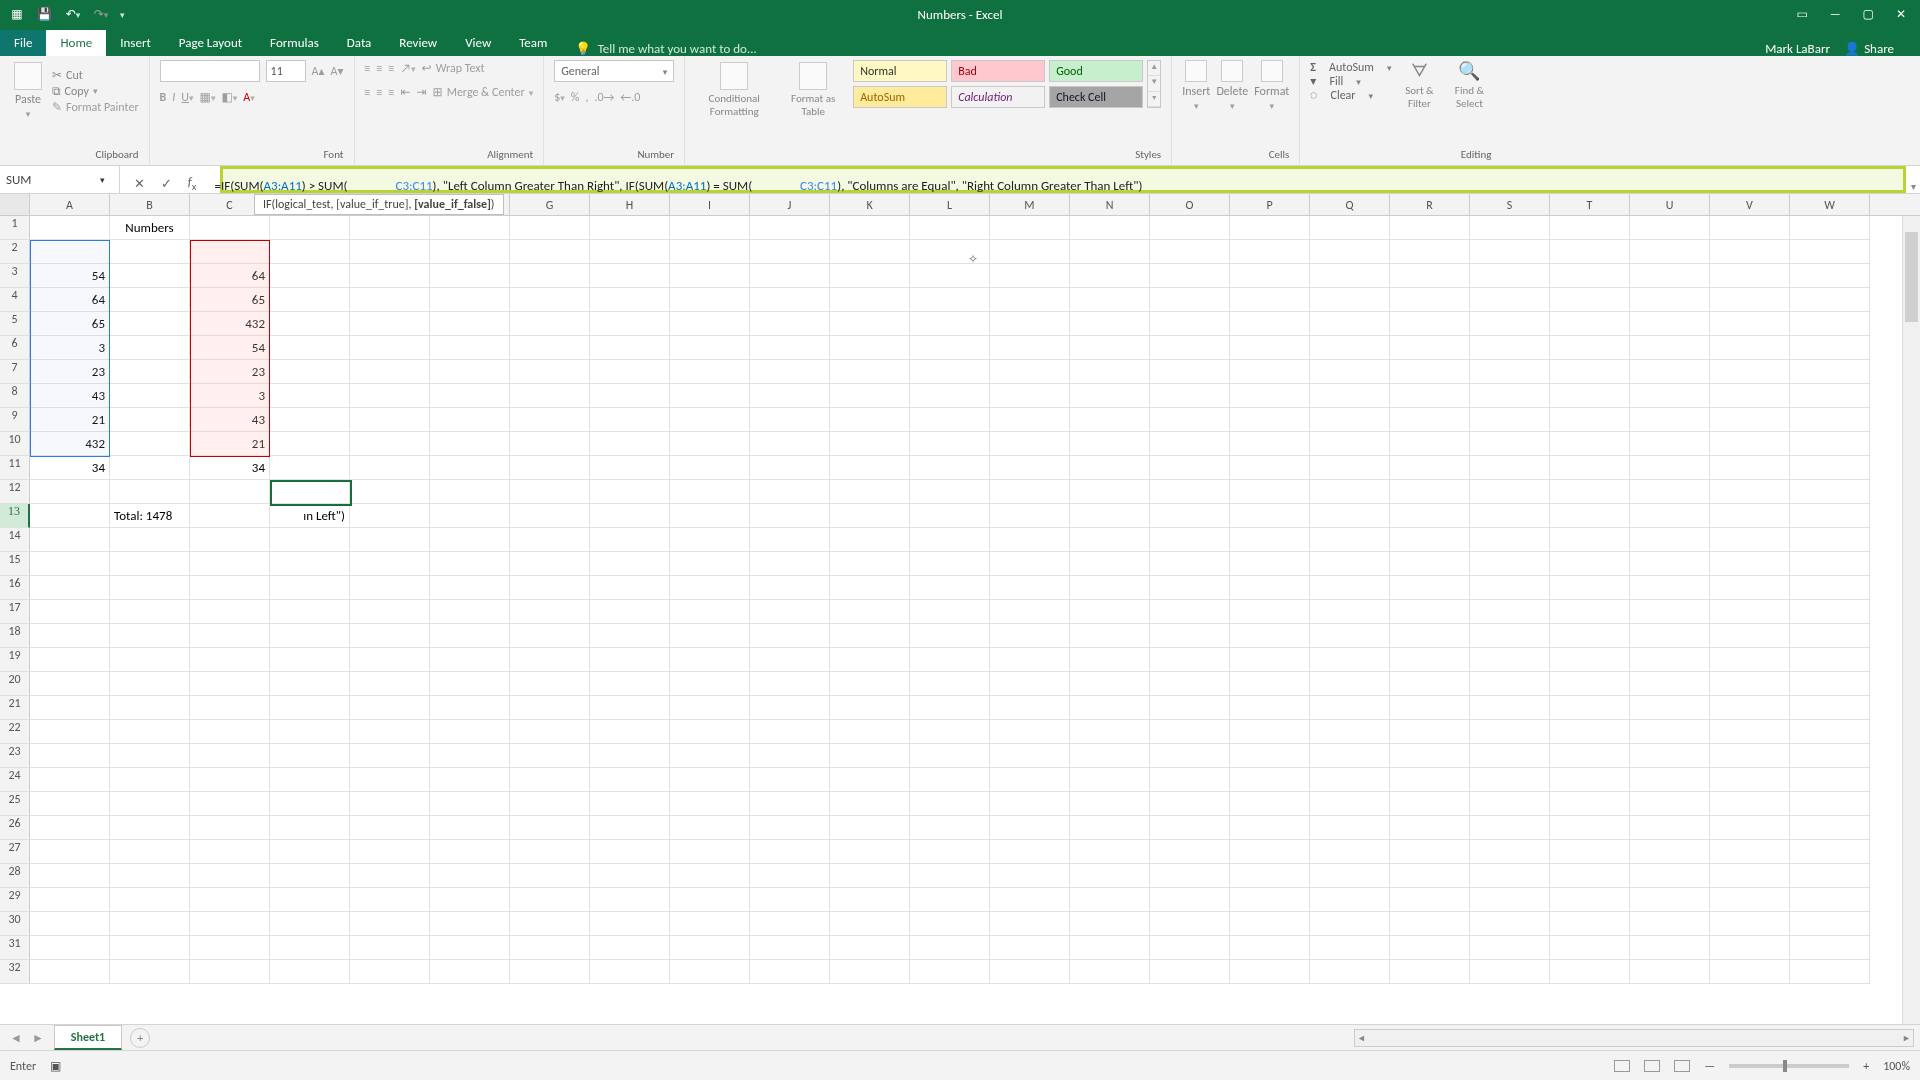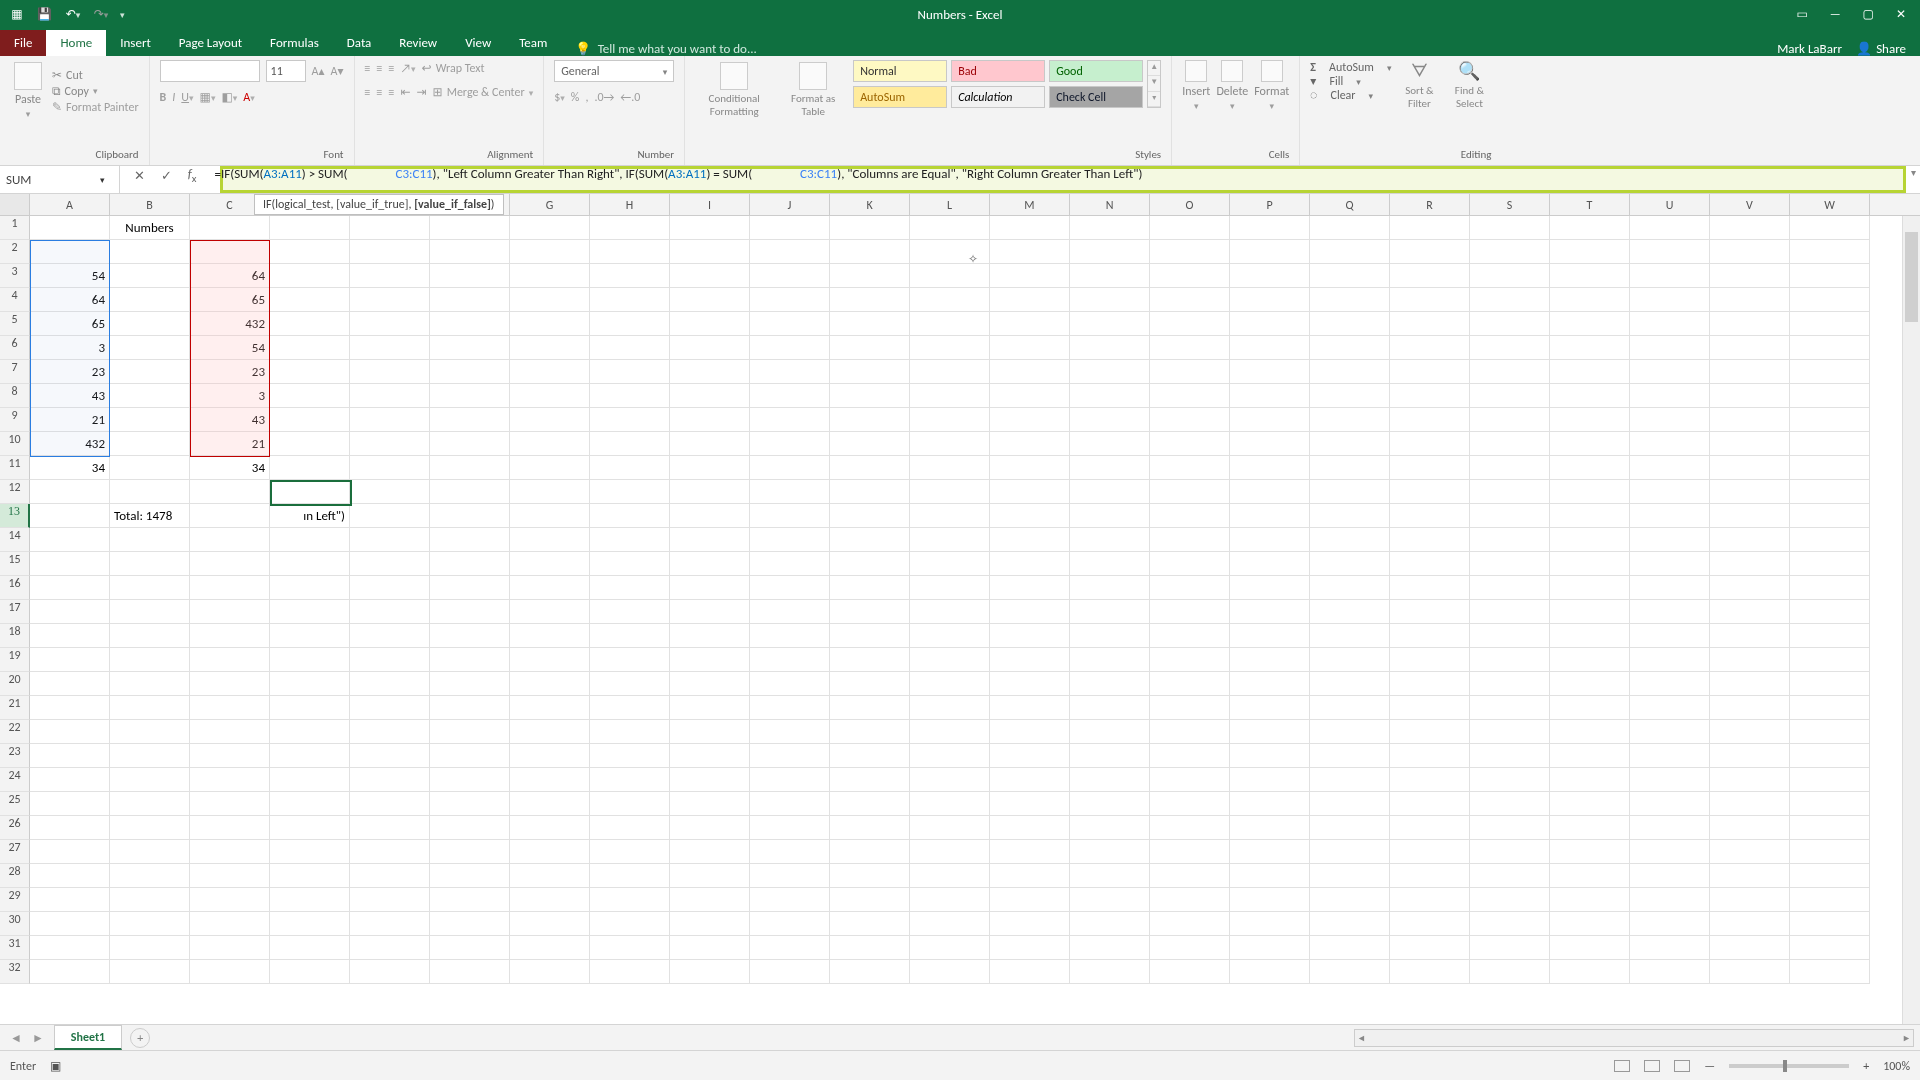--- a/index.html
+++ b/index.html
@@ -9,24 +9,24 @@
 .titlebar { height:28px; background:#0f7040; color:#fff; display:flex; align-items:center; font-size:12px; position:relative; }
 .titlebar .left-tools { display:flex; align-items:center; gap:10px; padding-left:8px; }
 .titlebar .ico { width:18px; height:18px; display:flex; align-items:center; justify-content:center; }
 .titlebar .title { position:absolute; left:50%; transform:translateX(-50%); font-size:13px; }
 .titlebar .winctrl { margin-left:auto; display:flex; align-items:center; gap:22px; padding-right:14px; }
 .dd { font-size:9px; opacity:.8; }
 
 
 .ribbon-tabs { height:28px; background:#0f7040; display:flex; align-items:flex-end; font-size:13px; color:#fff; }
 .ribbon-tabs .tab { padding:5px 14px 6px; cursor:pointer; }
-.ribbon-tabs .tab.file { background:#7f1d1d; }
+.ribbon-tabs .tab.file { background:#0f766e; }
 .ribbon-tabs .tab.active { background:#fff; color:#217346; }
 .ribbon-tabs .tell { display:flex; align-items:center; gap:6px; color:#d0e8dd; padding-left:14px; font-size:13px; }
-.ribbon-tabs .right { margin-left:auto; display:flex; align-items:center; gap:14px; padding-right:14px; color:#fff; }
+.ribbon-tabs .right { margin-left:auto; display:flex; align-items:center; gap:14px; padding-right:26px; color:#fff; }
 .share { display:flex; align-items:center; gap:4px; }
 
 
 .ribbon { height:110px; background:#f3f3f3; border-bottom:1px solid #d4d4d4; display:flex; font-size:12px; color:#444; }
 .group { border-right:1px solid #e1e1e1; padding:4px 10px 2px; display:flex; flex-direction:column; justify-content:space-between; }
 .group-label { text-align:right; font-size:11px; color:#666; padding-bottom:2px; position:relative; }
 .row { display:flex; align-items:center; gap:6px; }
 .btn-lg { display:flex; flex-direction:column; align-items:center; gap:2px; padding:2px 4px; font-size:12px; color:#888; }
 .btn-lg .ic { width:28px; height:28px; border:1px solid #ccc; background:#fafafa; }
 .mini { font-size:12px; color:#888; display:flex; align-items:center; gap:4px; padding:1px 0; }
@@ -34,31 +34,31 @@
 .font-box { width:100px; height:22px; border:1px solid #c8c8c8; background:#fff; font-size:12px; padding:0 4px; color:#999; }
 .size-box { width:40px; height:22px; border:1px solid #c8c8c8; background:#fff; font-size:12px; padding:0 4px; color:#555; }
 .num-box { width:120px; height:22px; border:1px solid #c8c8c8; background:#fff; font-size:12px; padding:0 6px; color:#666; display:flex; align-items:center; justify-content:space-between; }
 .style-cell { width:94px; height:22px; border:1px solid #c8c8c8; font-size:12px; padding:2px 6px; display:flex; align-items:center; }
 .styles-wrap { display:flex; gap:4px; }
 .styles-col { display:flex; flex-direction:column; gap:4px; }
 .style-normal { background:#fef9c3; color:#333; }
 .style-bad { background:#ffc7ce; color:#9c0006; }
 .style-good { background:#c6efce; color:#006100; }
 .style-neutral { background:#ffeb9c; color:#9c6500; }
-.style-calc { background:#f2f2f2; color:#000000; font-style:italic; }
+.style-calc { background:#f2f2f2; color:#701a75; font-style:italic; }
 .style-check { background:#a5a5a5; color:#0f172a; }
 .style-scroll { width:14px; display:flex; flex-direction:column; border:1px solid #c8c8c8; }
 .style-scroll div { flex:1; text-align:center; font-size:8px; color:#999; border-bottom:1px solid #ddd; }
 .cells-btn { display:flex; flex-direction:column; align-items:center; font-size:12px; color:#888; gap:2px; }
 .cells-btn .ic { width:22px; height:22px; border:1px solid #ccc; background:#fafafa; }
 .edit-line { font-size:12px; color:#666; display:flex; align-items:center; gap:13px; }
 .sigma::before { content:"Σ"; font-weight:bold; }
 
 
-.formula-bar { height:28px; display:flex; align-items:flex-start; border-bottom:1px solid #d4d4d4; position:relative; background:#fff; }
+.formula-bar { height:28px; display:flex; align-items:flex-end; border-bottom:1px solid #d4d4d4; position:relative; background:#fff; }
 .namebox-wrap { width:120px; display:flex; align-items:center; padding-left:6px; gap:4px; border-right:1px solid #d4d4d4; height:100%; }
 .namebox { width:90px; font-size:13px; color:#444; border:none; }
 .fb-icons { display:flex; align-items:center; gap:16px; padding:0 14px; color:#666; font-size:13px; }
 .fb-highlight { position:absolute; left:220px; right:14px; top:0; bottom:0; border:3px solid #b7d433; background:rgba(183,212,51,.15); pointer-events:none; }
 .fb-input { flex:1; font-size:13px; color:#222; border:none; padding-left:4px; font-family:Calibri,sans-serif; z-index:2; background:transparent; }
 .fb-input .ref1 { color:#0070c0; }
 .fb-input .ref2 { color:#3b82f6;padding-left:48px; }
 .fb-expand { position:absolute; right:4px; font-size:10px; color:#888; }
 
 

